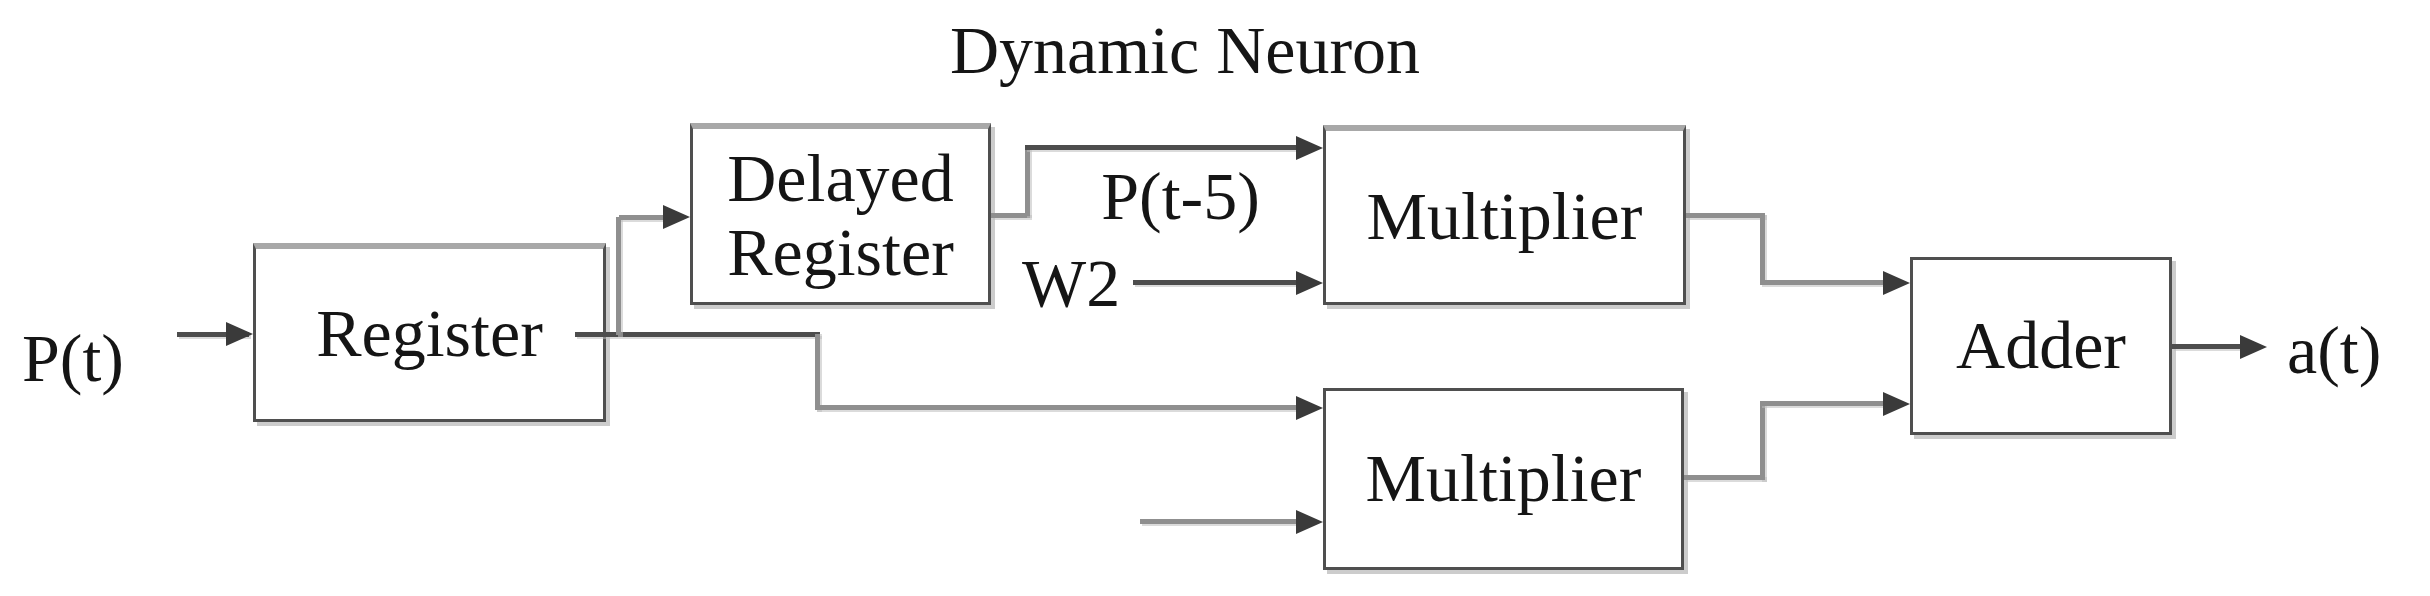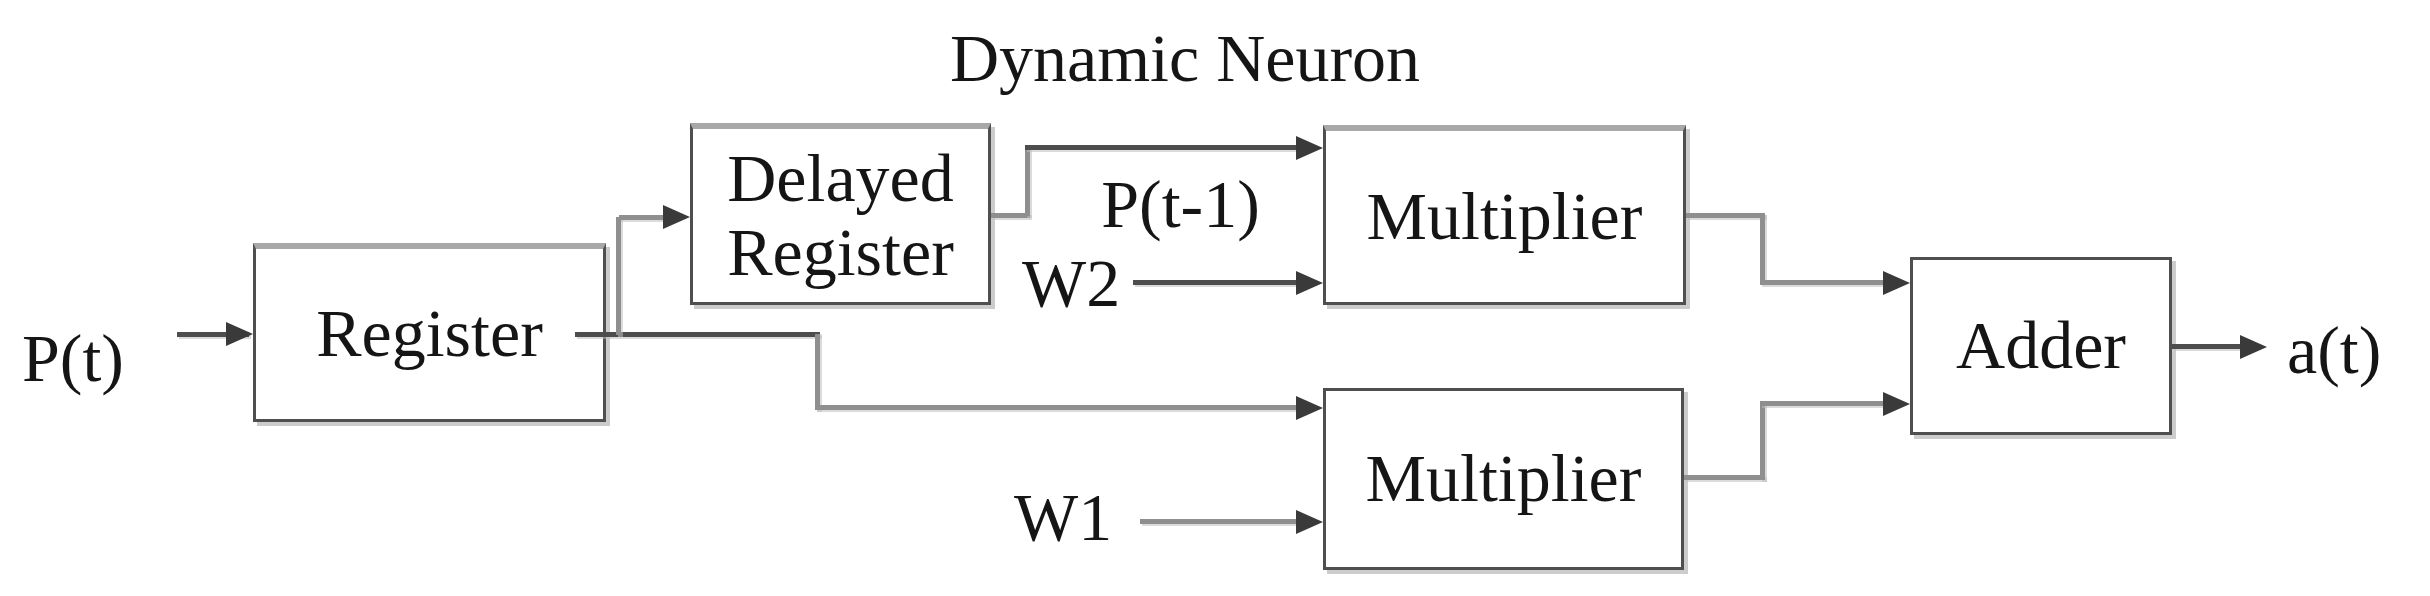--- a/index.html
+++ b/index.html
@@ -16,40 +16,39 @@
   }
   .box{
     position:absolute; box-sizing:border-box; background:var(--background);
     border:3px solid var(--box-border);
     box-shadow:4px 4px 0 var(--box-shadow);
     display:flex; align-items:center; justify-content:center;
     text-align:center; font-size:68px; line-height:1.08; padding:0 20px;
   }
   .box.hl{ border-top:6px solid var(--box-top-highlight); }
   .lbl{ position:absolute; font-size:68px; line-height:1; white-space:nowrap; }
-  .lbl.center{ text-align:center;margin-top:8px; }
+  .lbl.center{ text-align:center; }
   .line{ position:absolute; background:var(--line); box-shadow:2px 2px 0 rgba(190,190,190,.55); }
   .line.dark{ background:var(--line-dark); }
   .arrow{
     position:absolute; width:0; height:0;
     border-top:12px solid transparent; border-bottom:12px solid transparent;
     border-left:27px solid var(--arrow);
   }
 </style>
 </head>
 <body>
 
 <div class="canvas">
 
   <div class="lbl center" style="left:880px;top:16px;width:610px;">Dynamic Neuron</div>
 
   <div class="lbl" style="left:22px;top:324px;">P(t)</div>
-  <div class="lbl center" style="left:1058px;top:162px;width:245px;">P(t-1)</div>
+  <div class="lbl center" style="left:1058px;top:162px;width:245px;">P(t-5)</div>
   <div class="lbl" style="left:1022px;top:249px;text-align:right;">W2</div>
-  <div class="lbl" style="left:1014px;top:483px;">W1</div>
   <div class="lbl" style="left:2287px;top:316px;">a(t)</div>
 
   <div class="box hl" style="left:253px;top:243px;width:353px;height:179px;">
     <span>Register</span>
   </div>
   <div class="box hl" style="left:690px;top:123px;width:301px;height:182px;">
     <span>Delayed Register</span>
   </div>
   <div class="box hl" style="left:1323px;top:125px;width:363px;height:180px;">
     <span>Multiplier</span>

